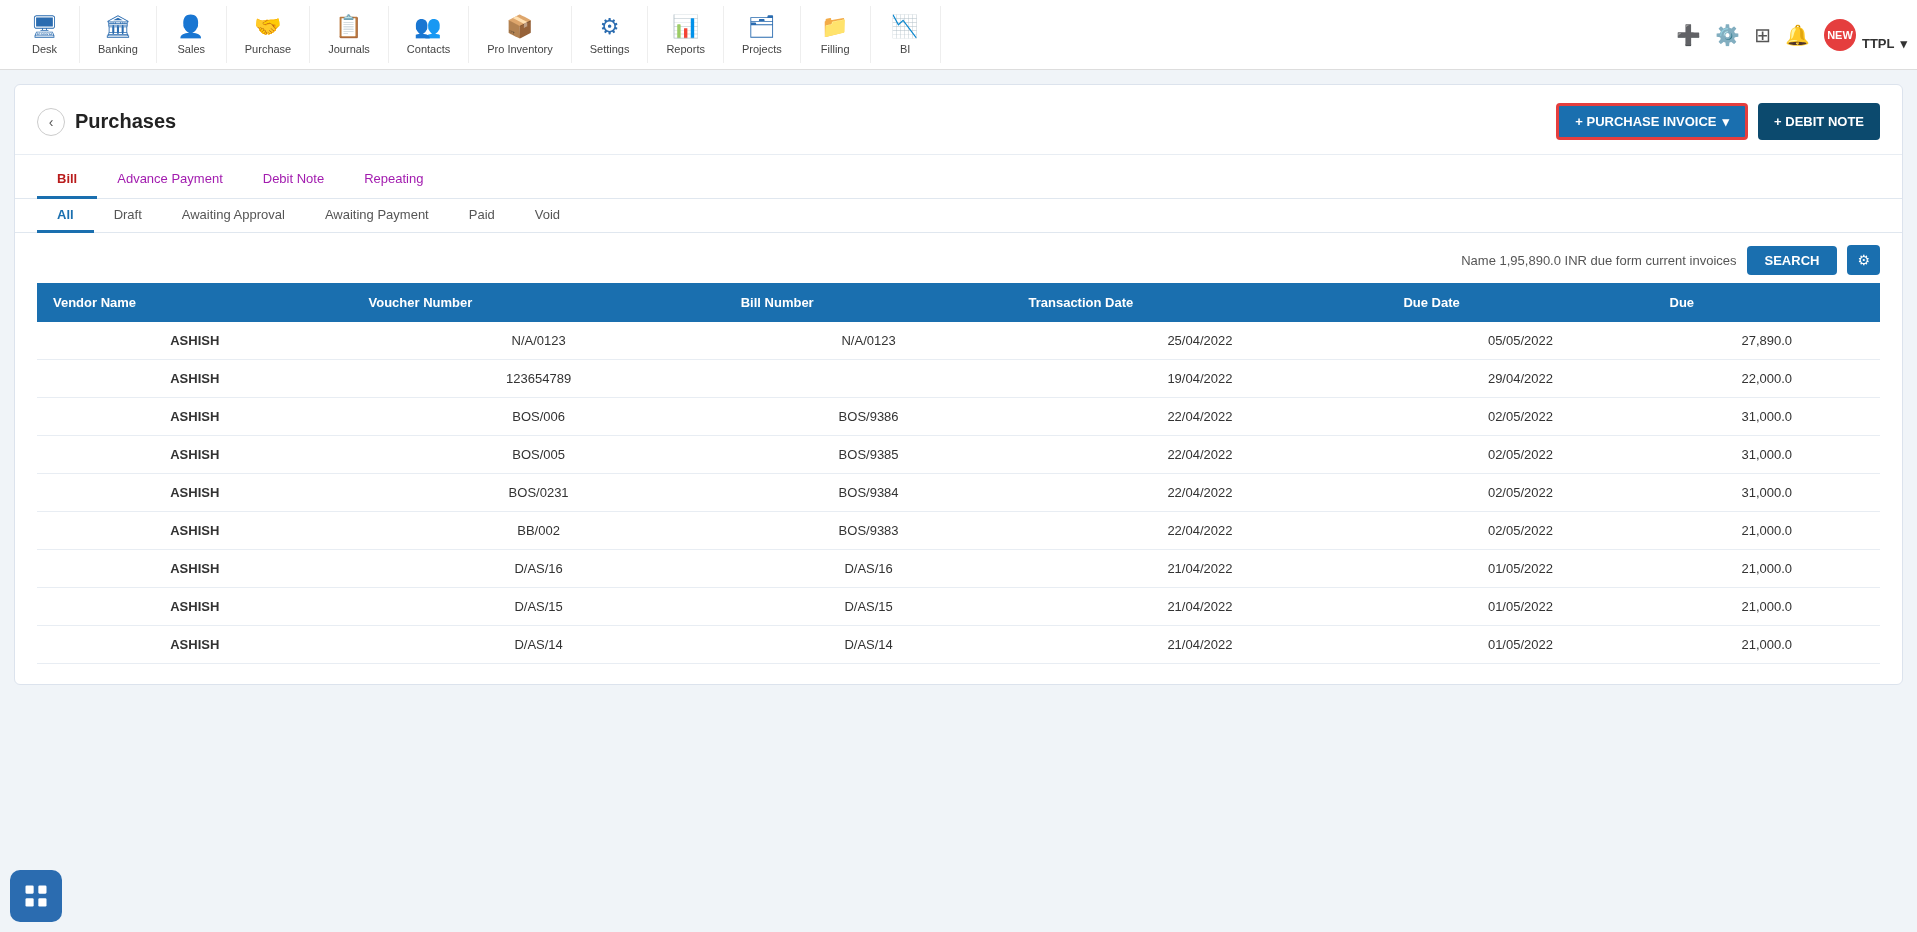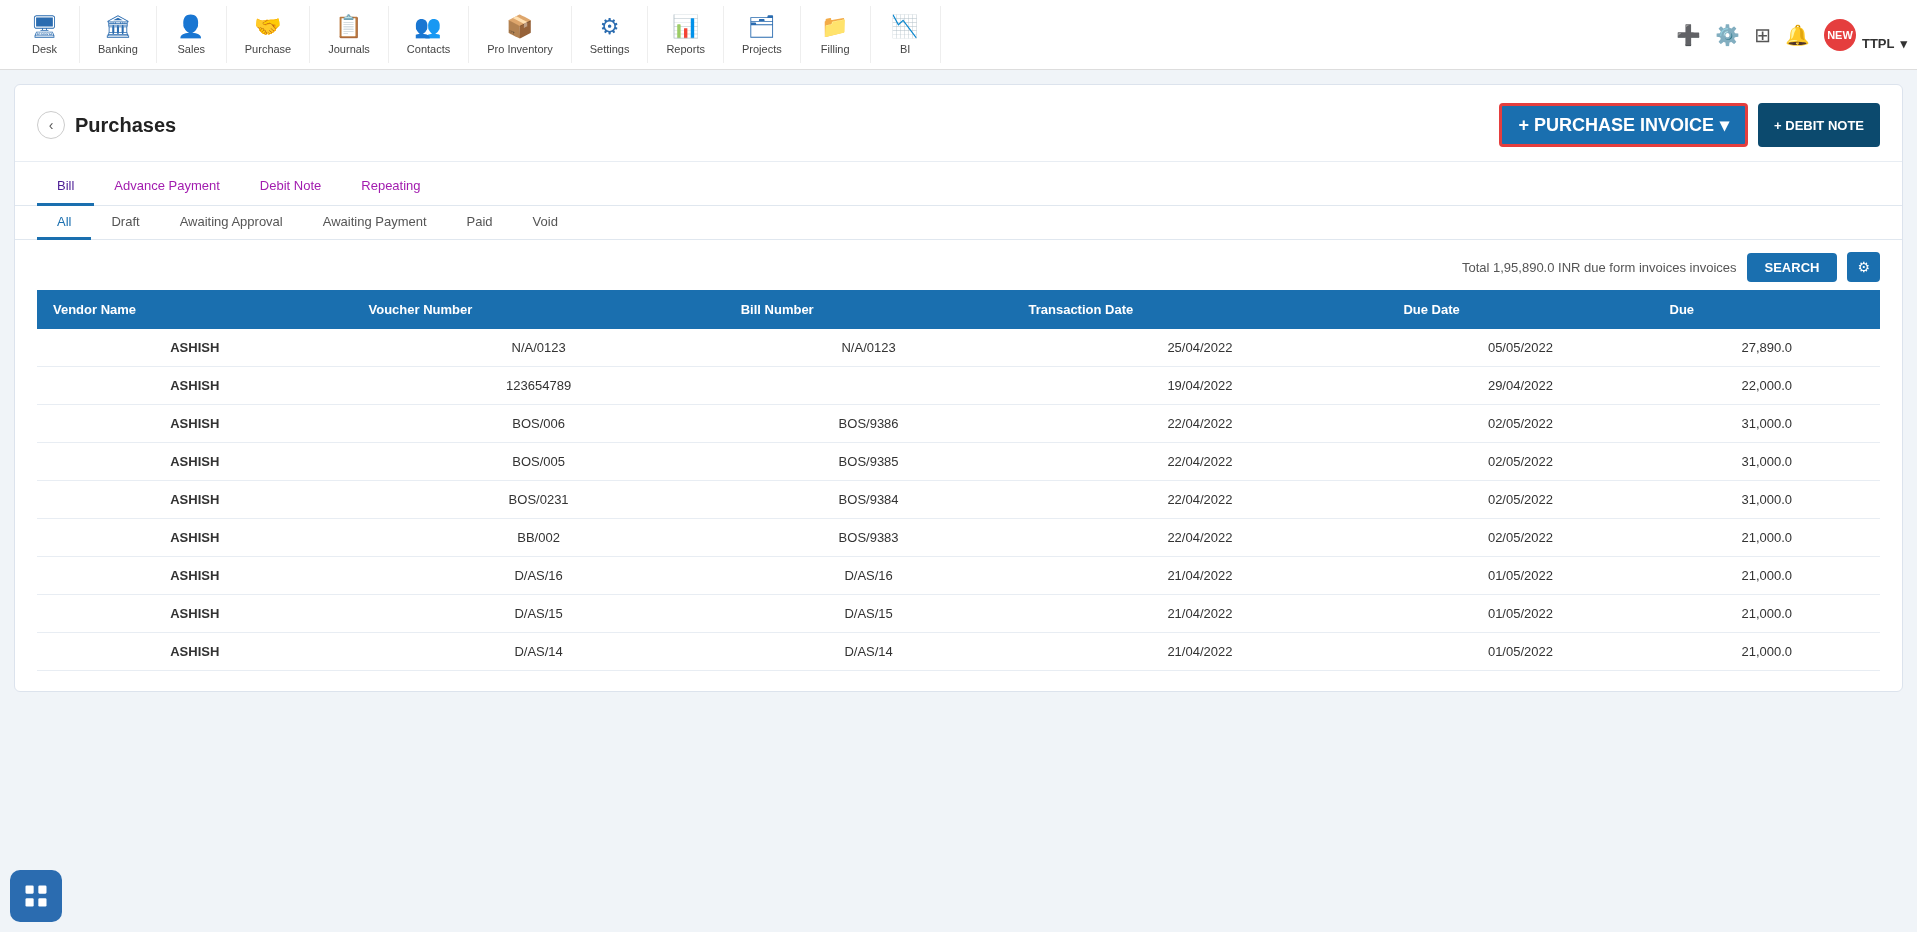--- a/index.html
+++ b/index.html
@@ -48,39 +48,39 @@
     .back-btn {
       background: none; border: 1px solid #ccc; border-radius: 50%;
       width: 28px; height: 28px; cursor: pointer; font-size: 14px;
       display: flex; align-items: center; justify-content: center; color: #555;
     }
     .page-title { font-size: 20px; font-weight: bold; color: #222; }
     .header-actions { display: flex; gap: 10px; }
     .btn-purchase-invoice {
       background: #1a6faf; color: white; border: 3px solid #e53e3e;
       padding: 8px 16px; border-radius: 4px; cursor: pointer;
-      font-size: 18px; font-weight: bold; display: flex; align-items: center; gap: 6px;
+      font-size: 13px; font-weight: bold; display: flex; align-items: center; gap: 6px;
     }
     .btn-debit-note {
       background: #0c4a6e; color: white; border: none;
       padding: 8px 16px; border-radius: 4px; cursor: pointer;
       font-size: 13px; font-weight: bold; display: flex; align-items: center; gap: 6px;
     }
 
     
     .tabs-row {
       display: flex; gap: 0; padding: 0 22px;
       border-bottom: 1px solid #e0e7ef; margin-top: 6px;
     }
     .tab {
       padding: 10px 20px; cursor: pointer; font-size: 13px;
       color: #a21caf; border-bottom: 3px solid transparent; margin-bottom: -1px;
     }
     .tab.active {
-      color: #4c1d95; border-bottom: 3px solid #1a6faf; font-weight: normal;
+      color: #b91c1c; border-bottom: 3px solid #1a6faf; font-weight: bold;
     }
 
     
     .toolbar-row {
       display: flex; justify-content: flex-end; align-items: center;
       padding: 14px 22px 8px 22px; gap: 10px;
     }
     .btn-import, .btn-export {
       background: #1a6faf; color: white; border: none;
       padding: 7px 16px; border-radius: 4px; cursor: pointer;
@@ -90,21 +90,21 @@
     
     .filter-tabs-row {
       display: flex; gap: 0; padding: 0 22px;
       border-bottom: 1px solid #e0e7ef; margin-bottom: 0;
     }
     .filter-tab {
       padding: 8px 20px; cursor: pointer; font-size: 13px;
       color: #555; border-bottom: 3px solid transparent; margin-bottom: -1px;
     }
     .filter-tab.active {
-      color: #1a6faf; border-bottom: 3px solid #1a6faf; font-weight: normal;
+      color: #1a6faf; border-bottom: 3px solid #1a6faf; font-weight: bold;
     }
 
     
     .summary-row {
       display: flex; justify-content: flex-end; align-items: center;
       padding: 12px 22px 8px 22px; gap: 10px;
     }
     .summary-text { color: #555; font-size: 13px; }
     .btn-search {
       background: #1a6faf; color: white; border: none;
@@ -237,21 +237,21 @@
   <div class="filter-tabs-row" id="filter-tabs">
       <div class="filter-tab active">All</div>
       <div class="filter-tab">Draft</div>
       <div class="filter-tab">Awaiting Approval</div>
       <div class="filter-tab">Awaiting Payment</div>
       <div class="filter-tab">Paid</div>
       <div class="filter-tab">Void</div>
     </div>
 
   <div class="summary-row">
-    <span class="summary-text">Total 1,95,890.0 INR due form invoices invoices</span>
+    <span class="summary-text">Name 1,95,890.0 INR due form current invoices</span>
     <button class="btn-search">
       <span>SEARCH</span>
     </button>
     <button class="btn-settings">
       <span>⚙</span>
     </button>
   </div>
 
   <div style="padding: 0 22px;">
     <table class="data-table">

